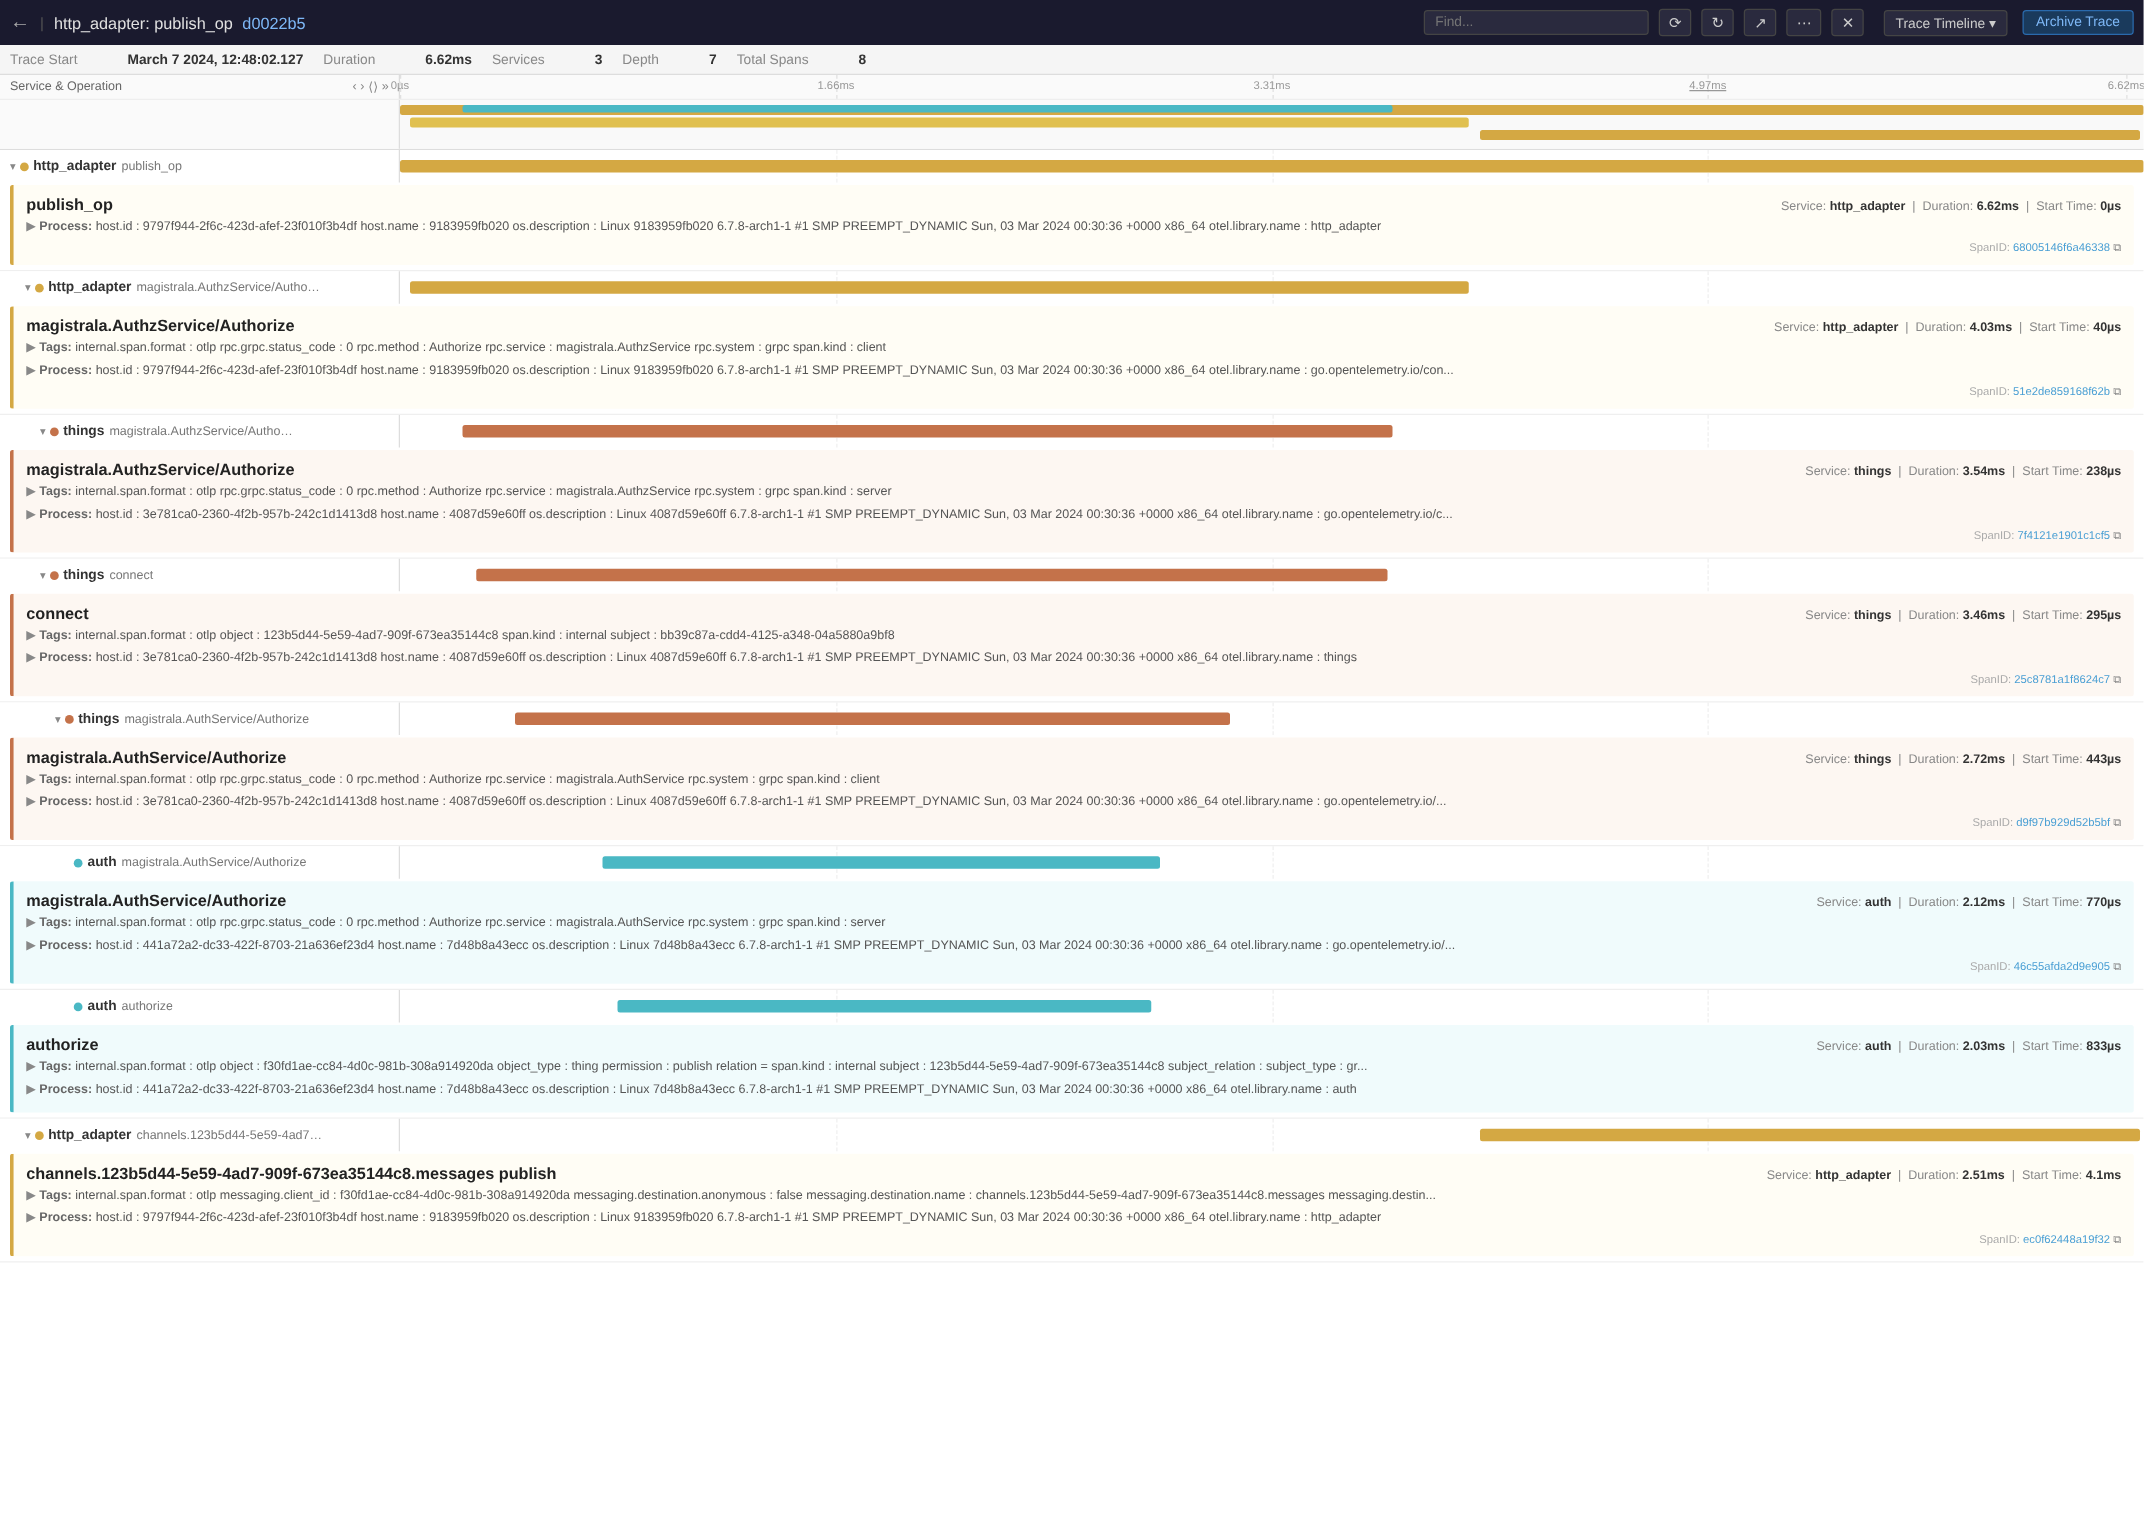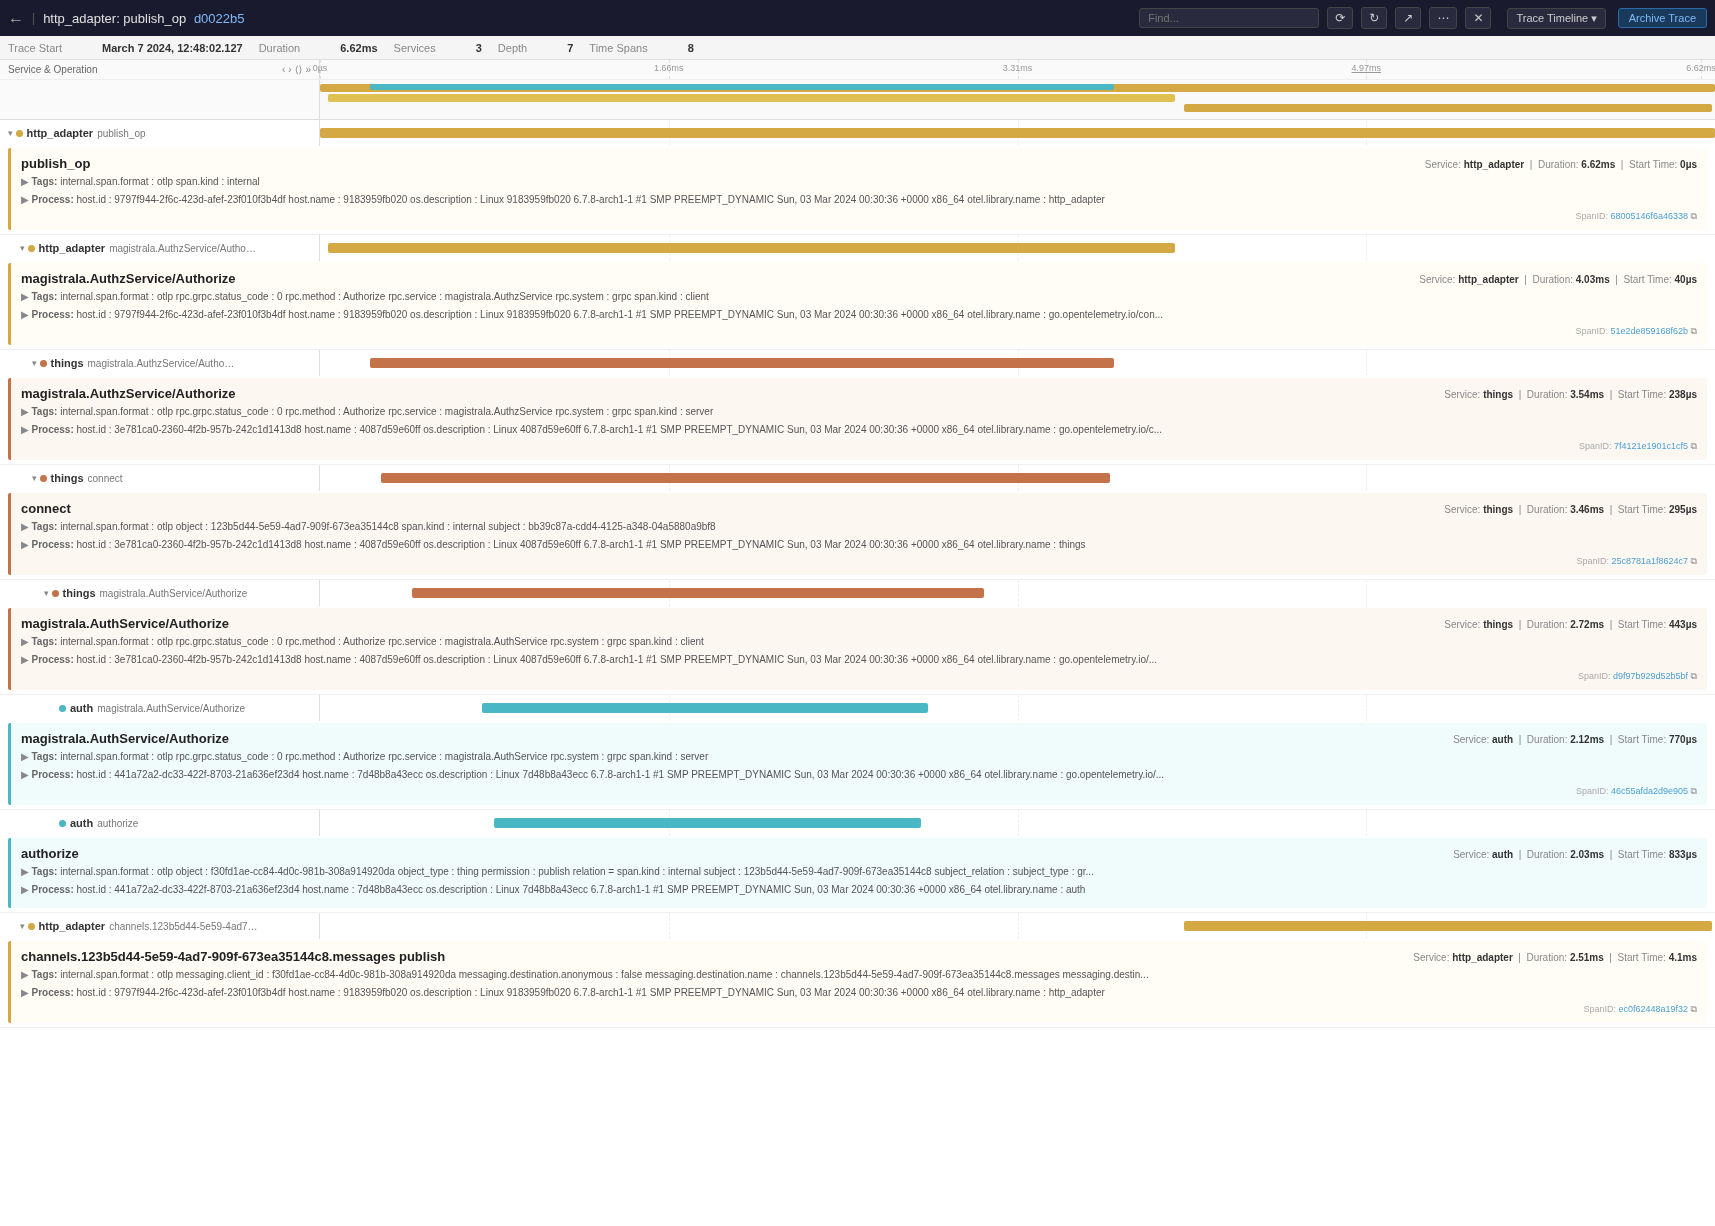--- a/index.html
+++ b/index.html
@@ -48,21 +48,21 @@
 
 <div id="traceinfo">
   <span style="color:#888;">Trace Start</span>
   <strong>March 7 2024, 12:48:02.127</strong>
   <span style="color:#888;">Duration</span>
   <strong>6.62ms</strong>
   <span style="color:#888;">Services</span>
   <strong>3</strong>
   <span style="color:#888;">Depth</span>
   <strong>7</strong>
-  <span style="color:#888;">Time Spans</span>
+  <span style="color:#888;">Total Spans</span>
   <strong>8</strong>
 </div>
 
 <div class="time-axis-row">
   <div class="time-axis-left">
     <span>Service &amp; Operation</span>
     <div style="display:flex;gap:3px;margin-left:auto;">
       <span style="cursor:pointer;color:#888;">‹</span>
       <span style="cursor:pointer;color:#888;">›</span>
       <span style="cursor:pointer;color:#888;">⟨⟩</span>
@@ -109,21 +109,20 @@
           <div style="position: absolute; left: 50%; top: 0px; bottom: 0px; border-left: 1px dashed rgb(240, 240, 240);"></div>
           <div style="position: absolute; left: 75%; top: 0px; bottom: 0px; border-left: 1px dashed rgb(240, 240, 240);"></div>
           <div style="position: absolute; left: 0%; width: 100%; height: 10px; top: 8px; border-radius: 2px; background: rgb(212, 168, 67);"></div>
         </div>
       </div>
       <div style="margin: 2px 8px 4px; padding: 8px 10px; border-radius: 2px; border-left: 3px solid rgb(212, 168, 67); background: rgb(255, 253, 245); font-size: 11px;">
         <div style="display: flex; align-items: baseline; justify-content: space-between; margin-bottom: 3px;">
           <span style="font-size: 13px; font-weight: 600; color: rgb(34, 34, 34);">publish_op</span>
           <span style="font-size: 10px; color: rgb(136, 136, 136);">Service: <strong style="color:#333;">http_adapter</strong> &nbsp;|&nbsp; Duration: <strong style="color:#333;">6.62ms</strong> &nbsp;|&nbsp; Start Time: <strong style="color:#333;">0µs</strong></span>
         </div>
-        <div style="font-size: 10px; color: rgb(102, 102, 102); margin: 2px 0px; line-height: 1.6;"><span style="color:#888;cursor:pointer;">▶ </span><strong>Tags:</strong> <span style="color:#555;">internal.span.format : otlp   span.kind : internal</span></div>
         <div style="font-size: 10px; color: rgb(102, 102, 102); margin: 2px 0px; line-height: 1.6;"><span style="color:#888;cursor:pointer;">▶ </span><strong>Process:</strong> <span style="color:#555;">host.id : 9797f944-2f6c-423d-afef-23f010f3b4df   host.name : 9183959fb020   os.description : Linux 9183959fb020 6.7.8-arch1-1 #1 SMP PREEMPT_DYNAMIC Sun, 03 Mar 2024 00:30:36 +0000 x86_64   otel.library.name : http_adapter</span></div>
         <div style="font-size: 9px; color: rgb(170, 170, 170); text-align: right; margin-top: 3px;">SpanID: <span style="color:#4a9fd4;cursor:pointer;">68005146f6a46338</span> <span style="cursor:pointer;color:#888;">⧉</span></div>
       </div>
     </div>
     <div style="display: flex; flex-direction: column; border-bottom: 1px solid rgb(239, 239, 239);">
       <div style="display: flex; height: 26px;">
         <div style="width: 320px; min-width: 320px; border-right: 1px solid rgb(221, 221, 221); display: flex; align-items: center; padding: 3px 8px 3px 20px; cursor: pointer; background: rgb(255, 255, 255);">
           <span style="color: rgb(136, 136, 136); margin-right: 3px; font-size: 9px;">▾</span>
           <span style="width: 7px; height: 7px; border-radius: 50%; background: rgb(212, 168, 67); display: inline-block; margin-right: 4px; flex-shrink: 0;"></span>
           <span style="font-weight: 600; font-size: 11px; color: rgb(51, 51, 51);">http_adapter</span>

